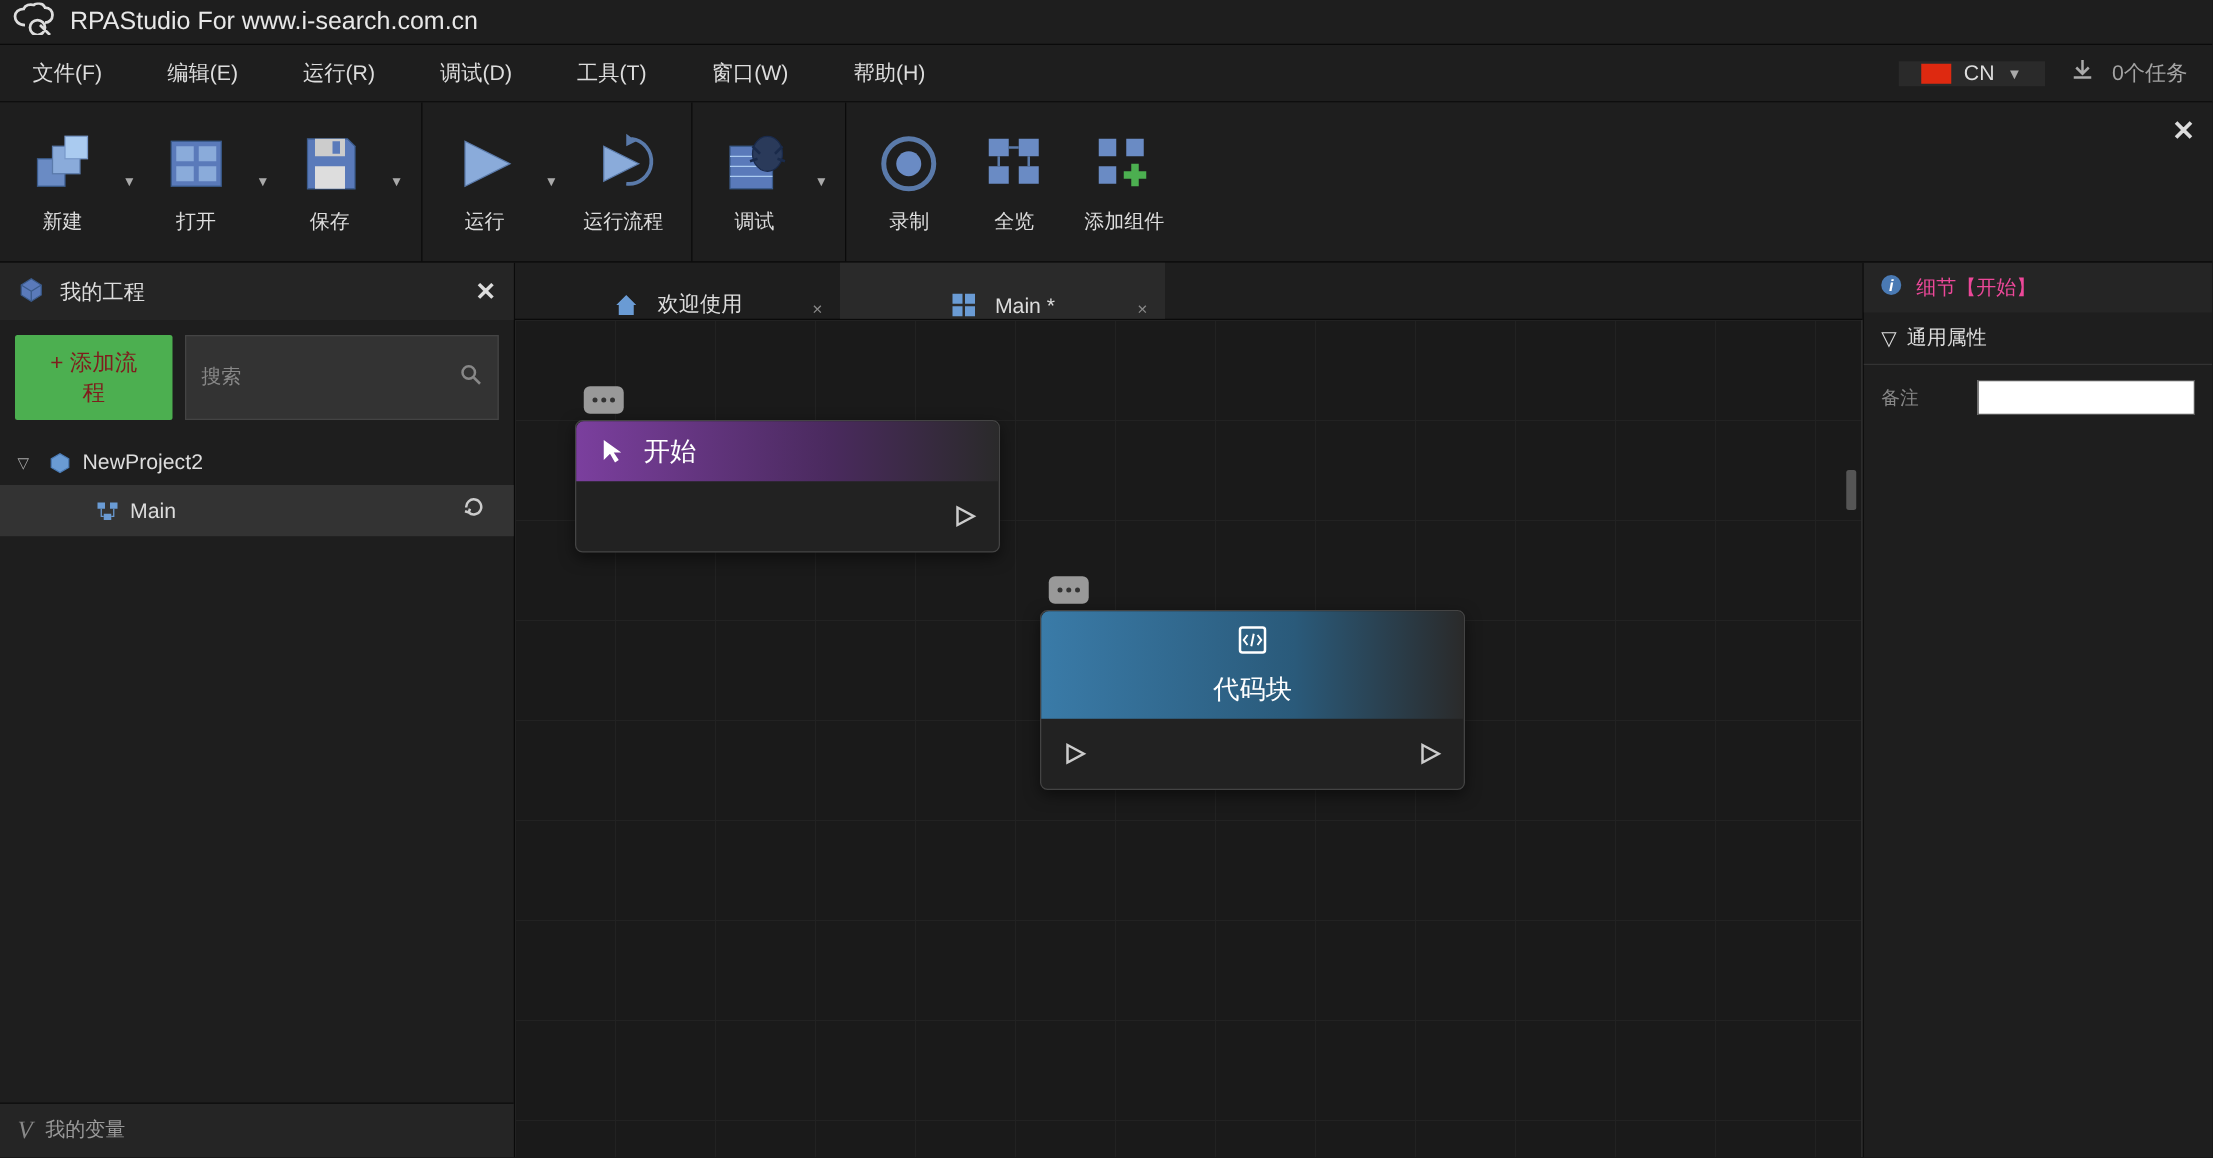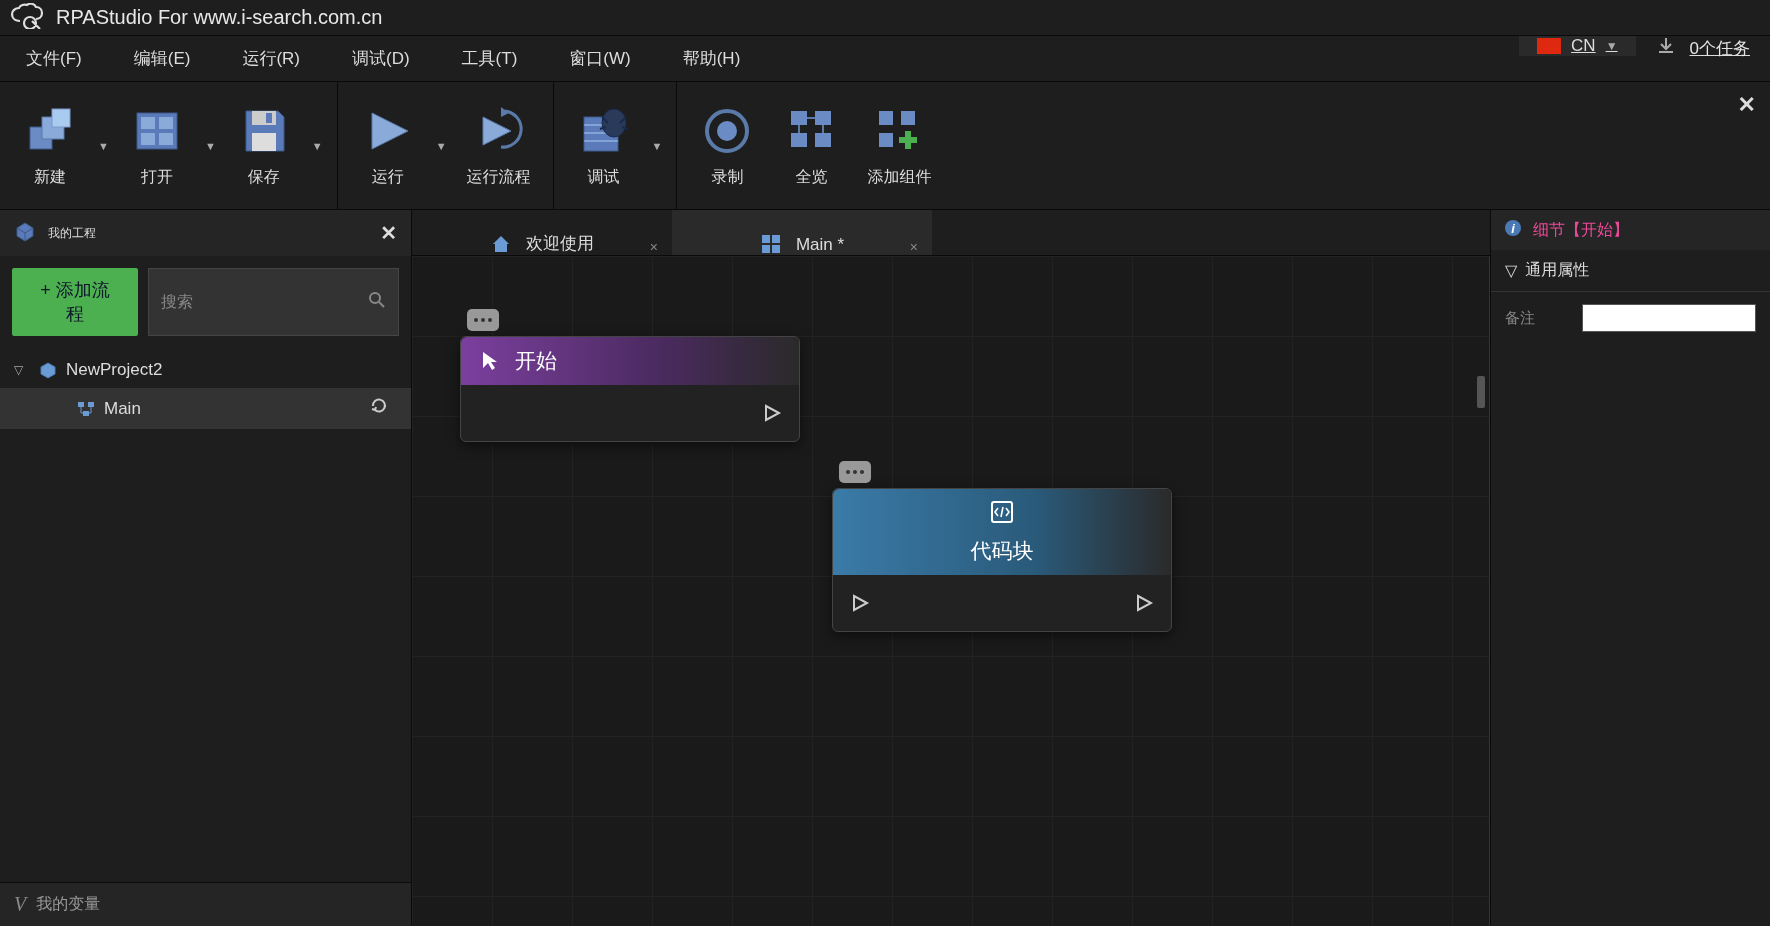--- a/index.html
+++ b/index.html
@@ -6,48 +6,48 @@
   body { background: #1a1a1a; color: #ddd; width: 1770px; height: 926px; overflow: hidden; display: flex; flex-direction: column; }
   
   
   .titlebar { height: 36px; background: #1e1e1e; display: flex; align-items: center; padding: 0 10px; border-bottom: 1px solid #0a0a0a; }
   .titlebar-icon { margin-right: 10px; }
   .titlebar-text { font-size: 20px; color: #e8e8e8; font-weight: 500; }
   
   
   .menubar { height: 46px; background: #1e1e1e; display: flex; align-items: stretch; border-bottom: 1px solid #0a0a0a; }
   .menu-item { padding: 0 26px; display: flex; align-items: center; font-size: 17px; color: #ddd; cursor: pointer; }
-  .menu-right { margin-left: auto; display: flex; align-items: flex-start; text-decoration: underline; }
+  .menu-right { margin-left: auto; display: flex; align-items: center; }
   .lang-selector { display: flex; align-items: center; padding: 0 18px; background: #2a2a2a; cursor: pointer; gap: 10px; }
   .flag { width: 24px; height: 16px; background: linear-gradient(to bottom, #de2910 0%, #de2910 100%); display: inline-block; }
   .lang-text { color: #ddd; font-size: 17px; }
   .lang-arrow { color: #aaa; font-size: 12px; }
-  .tasks { display: flex; align-items: center; padding: 0 20px; gap: 14px; color: #e5e5e5; font-size: 17px; }
+  .tasks { display: flex; align-items: center; padding: 0 20px; gap: 14px; color: #a3a3a3; font-size: 17px; }
   .download-icon { color: #aaa; font-size: 18px; }
   
   
   .toolbar { height: 128px; background: #1e1e1e; display: flex; align-items: stretch; border-bottom: 1px solid #0a0a0a; position: relative; }
   .toolbar-group { display: flex; align-items: center; padding: 0 8px; border-right: 1px solid #0a0a0a; }
   .toolbar-btn { display: flex; flex-direction: column; align-items: center; justify-content: center; padding: 8px 14px; cursor: pointer; height: 100%; }
   .toolbar-icon { width: 56px; height: 56px; display: flex; align-items: center; justify-content: center; margin-bottom: 8px; }
   .toolbar-label { font-size: 16px; color: #ddd; }
   .dropdown-arrow { color: #aaa; font-size: 11px; padding: 0 6px; cursor: pointer; align-self: center; }
   .toolbar-close { position: absolute; right: 14px; top: 10px; color: #ddd; font-size: 22px; cursor: pointer; font-weight: bold; }
   
   
   .main-area { flex: 1; display: flex; overflow: hidden; }
   
   
   .sidebar { width: 412px; background: #1e1e1e; display: flex; flex-direction: column; border-right: 1px solid #0a0a0a; }
   .sidebar-header { height: 46px; display: flex; align-items: center; padding: 0 14px; background: #252525; }
   .sidebar-header-icon { margin-right: 12px; }
-  .sidebar-header-text { font-size: 12px; color: #ddd; flex: 1; }
+  .sidebar-header-text { font-size: 17px; color: #ddd; flex: 1; }
   .sidebar-close { color: #ddd; font-size: 20px; cursor: pointer; font-weight: bold; }
   .sidebar-actions { display: flex; padding: 12px; gap: 10px; }
-  .add-flow-btn { background: #4caf50; color: #0f172a; font-size: 18px; font-weight: 500; padding: 10px 20px; border: none; cursor: pointer; border-radius: 2px; }
+  .add-flow-btn { background: #4caf50; color: #7f1d1d; font-size: 18px; font-weight: 500; padding: 10px 20px; border: none; cursor: pointer; border-radius: 2px; }
   .search-box { flex: 1; display: flex; align-items: center; background: #333; border: 1px solid #444; padding: 0 12px; }
   .search-input { flex: 1; background: transparent; border: none; color: #ddd; font-size: 16px; outline: none; }
   .search-input::placeholder { color: #888; }
   .search-icon { color: #888; font-size: 18px; }
   .tree { padding: 4px 0; }
   .tree-item { display: flex; align-items: center; padding: 8px 14px; cursor: pointer; gap: 8px; }
   .tree-item.selected { background: #333; }
   .tree-expand { color: #aaa; font-size: 12px; width: 16px; }
   .tree-icon { width: 20px; height: 20px; display: flex; align-items: center; justify-content: center; }
   .tree-label { font-size: 17px; color: #ddd; flex: 1; }

